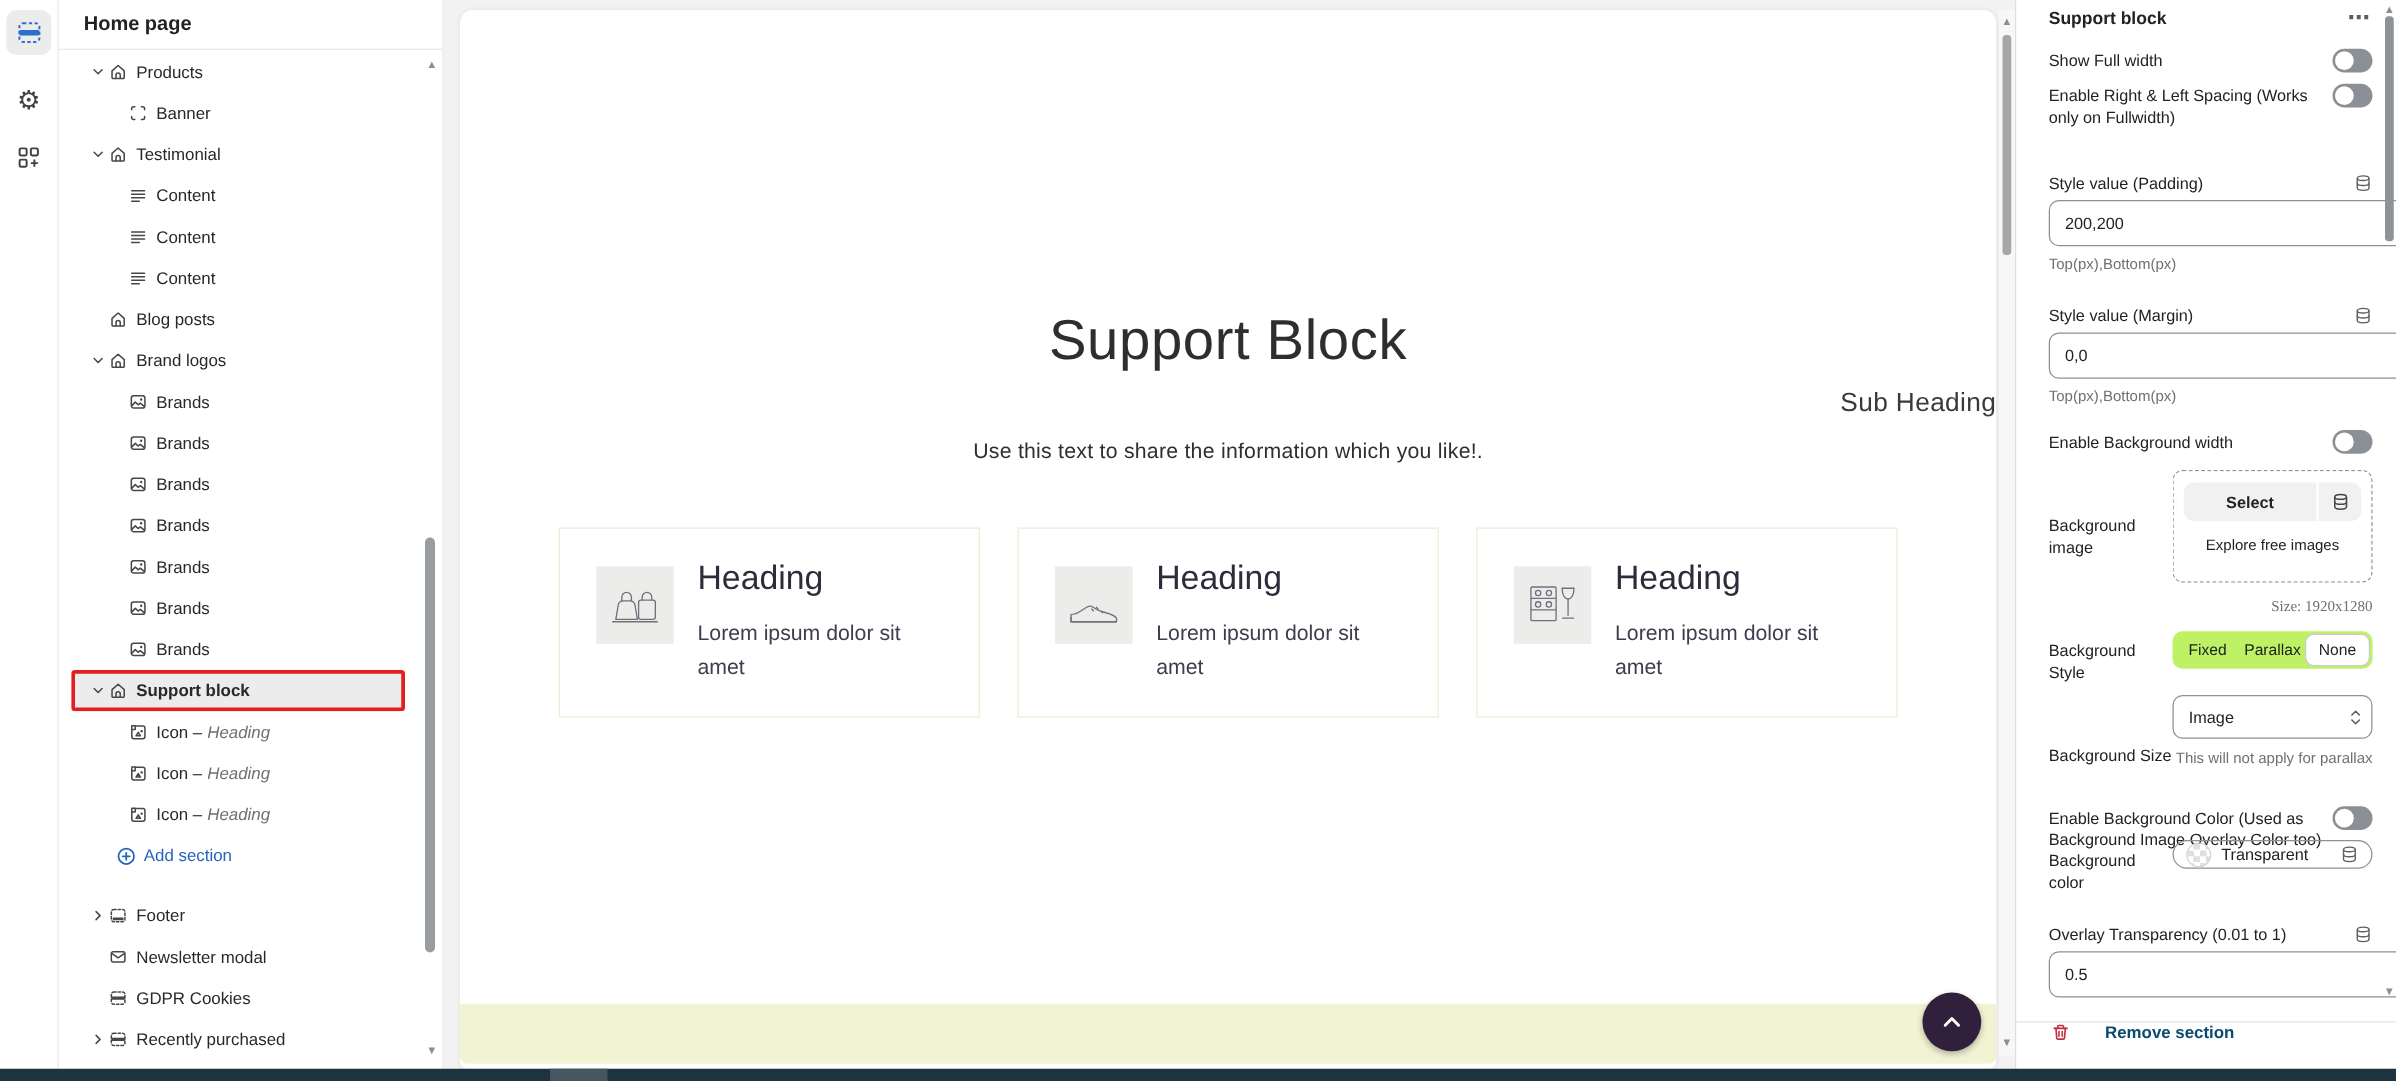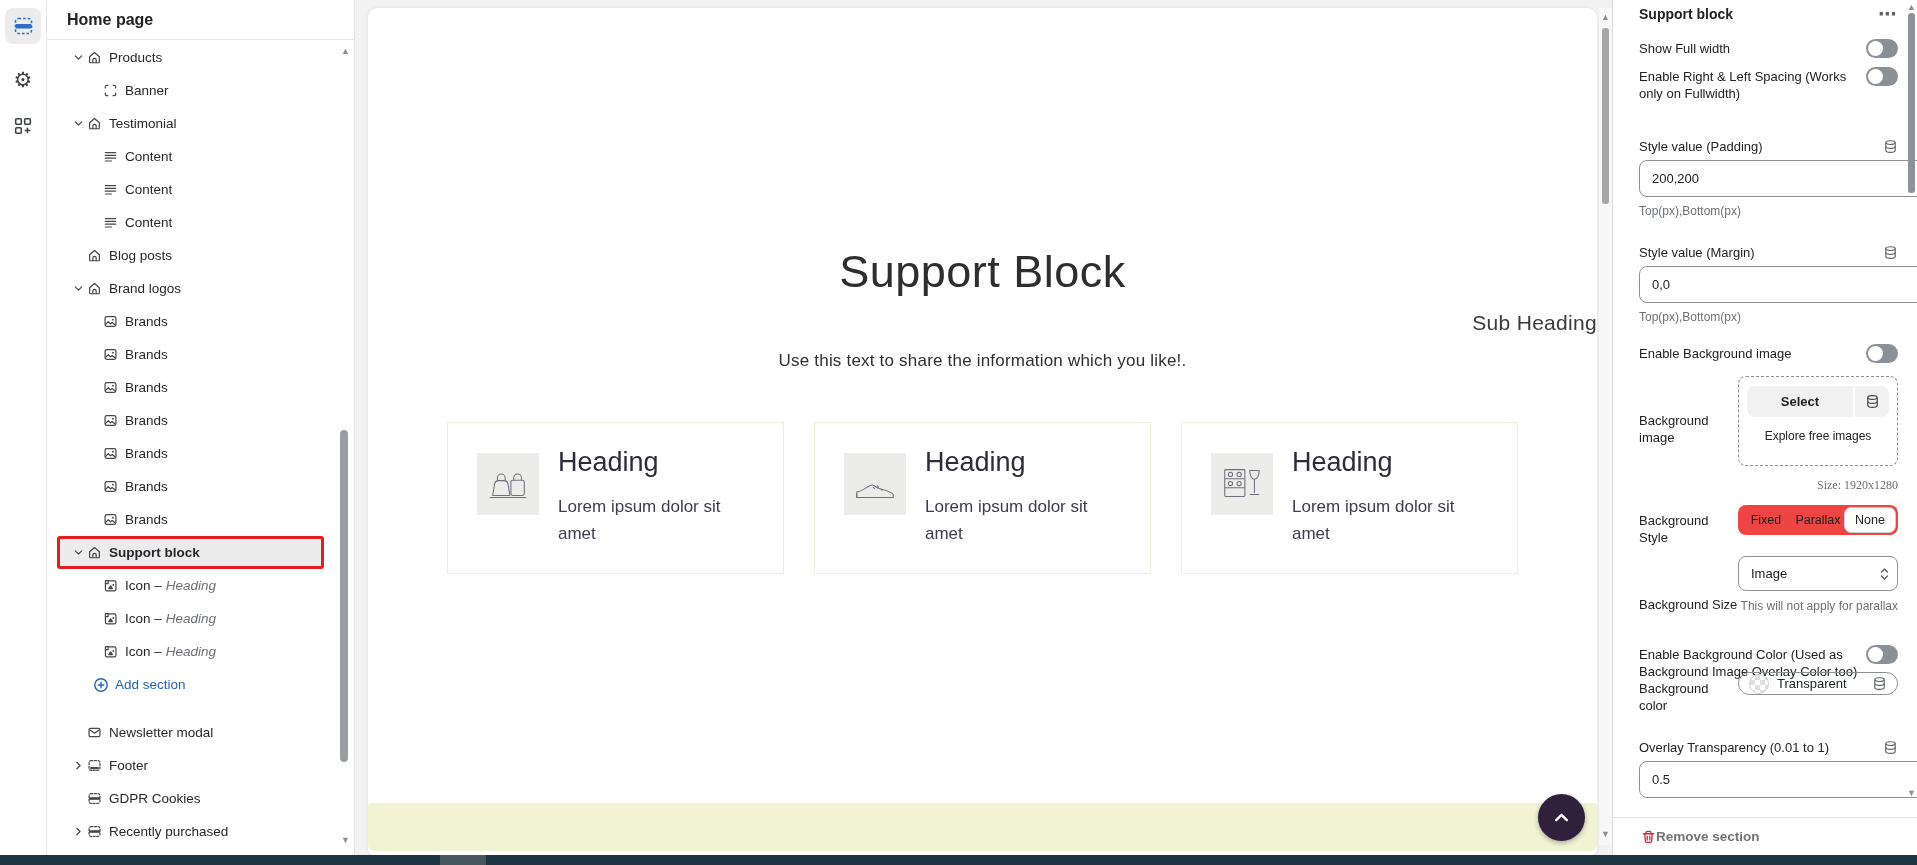--- a/index.html
+++ b/index.html
@@ -81,32 +81,32 @@
   .two-col .lab { width:100px; line-height:17px; padding-top:2px; }
   .ctrl-col { width:160px; flex:none; }
   .picker { border:1px dashed #8c9196; border-radius:8px; height:90px; padding:9px 8px 0 8px; text-align:center; }
   .picker .sel-row { display:flex; gap:2px; }
   .picker .sel-btn { flex:1; height:31px; background:#f1f1f1; border-radius:8px 0 0 8px;
                      display:flex; align-items:center; justify-content:center; font-weight:600; font-size:13px; }
   .picker .sel-db { width:34px; height:31px; background:#f1f1f1; border-radius:0 8px 8px 0;
                     display:flex; align-items:center; justify-content:center; }
   .picker .explore { margin-top:12px; font-size:12px; color:#202223; }
   .size-note { text-align:right;font-family:Liberation Serif, serif; }
-  .seg { display:flex; background:#ef4444; border-radius:8px; padding:2px; width:160px; }
+  .seg { display:flex; background:#bef264; border-radius:8px; padding:2px; width:160px; }
   .seg .opt { flex:1; text-align:center; font-size:12.5px; padding:6px 2px; color:#202223; border-radius:7px; }
   .seg .opt.sel { background:#fff; border:1px solid #c9ccd0; padding:5px 1px; }
   .select { height:35px; border:1px solid #8c9196; border-radius:8px; display:flex; align-items:center;
             padding:0 8px 0 12px; justify-content:space-between; }
   .pill { height:23px; border:1px solid #8c9196; border-radius:18px; display:flex; align-items:center;
           padding:0 10px; gap:8px; }
   .swatch { width:20px; height:20px; border-radius:50%; border:1px solid #d2d2d2; flex:none;
             background:repeating-conic-gradient(#e0e0e0 0% 25%, #ffffff 0% 50%) 0 0 / 10px 10px; }
   .pill .val { flex:1; }
   .remove-bar { position:absolute; left:0; right:0; top:817px; height:38px; border-top:1px solid #e1e3e5;
-                display:flex; align-items:center; gap:0; padding-left:28px; color:#737373; font-weight:600; font-size:13.5px; }
+                display:flex; align-items:flex-start; gap:28px; padding-left:28px; color:#0c4a6e; font-weight:600; font-size:13.5px; }
   .pn-scroll-up { position:absolute; right:1px; top:2px; font-size:9px; color:#8b8f94; }
   .pn-scroll-dn { position:absolute; right:1px; top:788px; font-size:9px; color:#8b8f94; }
   .pn-thumb { position:absolute; right:2px; top:13px; width:7px; height:180px; background:#8f9396; border-radius:3px; }
 
   
   .bottombar { position:absolute; left:0; bottom:0; width:1917px; height:10px; background:#1d3340; z-index:50; }
   .bottombar .seg1 { position:absolute; left:440px; top:0; width:46px; height:10px; background:#46565f; }
 
   svg { display:block; }
 </style>
@@ -343,43 +343,43 @@
         <div class="row add">
           <span class="ticon">
             <svg width="16" height="16" viewBox="0 0 16 16" fill="none" stroke="#2563bb" stroke-width="1.4" stroke-linecap="round">
               <circle cx="8" cy="8" r="6.2"></circle>
               <path d="M8 5.2v5.6M5.2 8h5.6"></path>
             </svg>
           </span>
           <span>Add section</span>
         </div>
         <div class="tree-spacer"></div>
-        <div class="row l0 nochev">
-          <span class="chev"></span>
-          <span class="ticon">
-            <svg width="15" height="15" viewBox="0 0 16 16" stroke="#44474b" stroke-width="1.3" fill="none" stroke-linecap="round" stroke-linejoin="round">
-              <rect x="2.2" y="3.6" width="11.6" height="8.8" rx="1.5"></rect>
-              <path d="M3.2 5.4L8 8.8l4.8-3.4"></path>
-            </svg>
-          </span>
-          <span>Newsletter modal</span>
-        </div>
         <div class="row l0">
           <span class="chev">
             <svg width="11" height="11" viewBox="0 0 12 12" stroke="#44474b" stroke-width="1.3" fill="none" stroke-linecap="round" stroke-linejoin="round">
               <path d="M4.2 2.5L7.7 6l-3.5 3.5"></path>
             </svg>
           </span>
           <span class="ticon">
             <svg width="15" height="15" viewBox="0 0 16 16" stroke="#44474b" stroke-width="1.3" fill="none" stroke-linecap="round" stroke-linejoin="round">
               <rect x="2.2" y="2.8" width="11.6" height="10.4" rx="2" stroke-dasharray="2.1 1.7"></rect>
               <rect x="3.4" y="9.6" width="9.2" height="2.4" fill="#44474b" stroke="none" rx="0.5"></rect>
             </svg>
           </span>
           <span>Footer</span>
+        </div>
+        <div class="row l0 nochev">
+          <span class="chev"></span>
+          <span class="ticon">
+            <svg width="15" height="15" viewBox="0 0 16 16" stroke="#44474b" stroke-width="1.3" fill="none" stroke-linecap="round" stroke-linejoin="round">
+              <rect x="2.2" y="3.6" width="11.6" height="8.8" rx="1.5"></rect>
+              <path d="M3.2 5.4L8 8.8l4.8-3.4"></path>
+            </svg>
+          </span>
+          <span>Newsletter modal</span>
         </div>
         <div class="row l0 nochev">
           <span class="chev"></span>
           <span class="ticon">
             <svg width="15" height="15" viewBox="0 0 16 16" stroke="#44474b" stroke-width="1.3" fill="none" stroke-linecap="round" stroke-linejoin="round">
               <rect x="2.2" y="2.8" width="11.6" height="10.4" rx="2" stroke-dasharray="2.1 1.7"></rect>
               <rect x="2.2" y="6.6" width="11.6" height="2.8" fill="#44474b" stroke="none"></rect>
             </svg>
           </span>
           <span>GDPR Cookies</span>
@@ -507,21 +507,21 @@
             <ellipse cx="8" cy="3.8" rx="5" ry="2"></ellipse>
             <path d="M3 3.8v8.4c0 1.1 2.2 2 5 2s5-.9 5-2V3.8"></path>
             <path d="M3 8c0 1.1 2.2 2 5 2s5-.9 5-2"></path>
           </svg>
         </span>
     </div>
     <input class="p-abs t-input" style="top: 266px;" value="0,0">
     <div class="p-abs help" style="top:310px;">Top(px),Bottom(px)</div>
 
     <div class="p-abs tog-row" style="top:345px;">
-      <label>Enable Background image</label>
+      <label>Enable Background width</label>
       <div class="toggle">
           <div class="knob"></div>
         </div>
     </div>
 
     <div class="p-abs two-col" style="top:376px;">
       <div class="lab" style="padding-top:36px;">Background image</div>
       <div class="ctrl-col">
         <div class="picker">
           <div class="sel-row">

